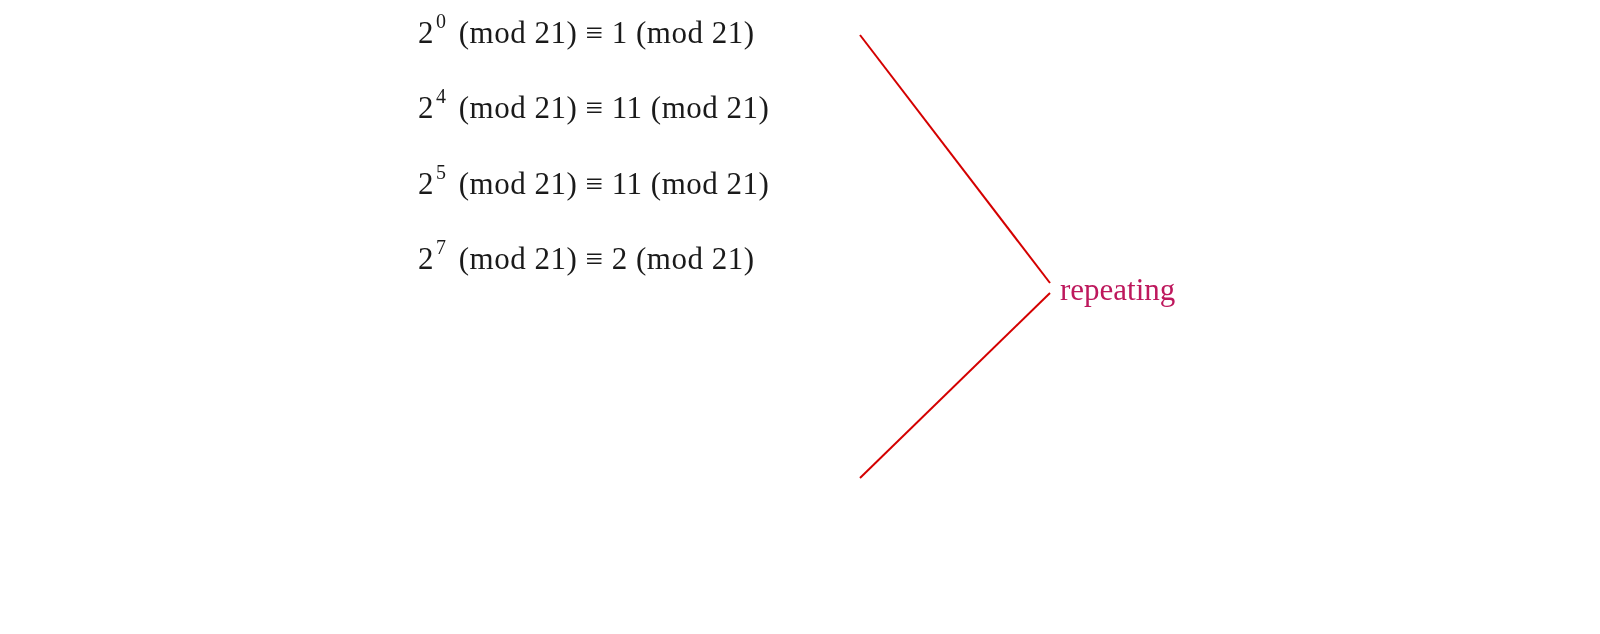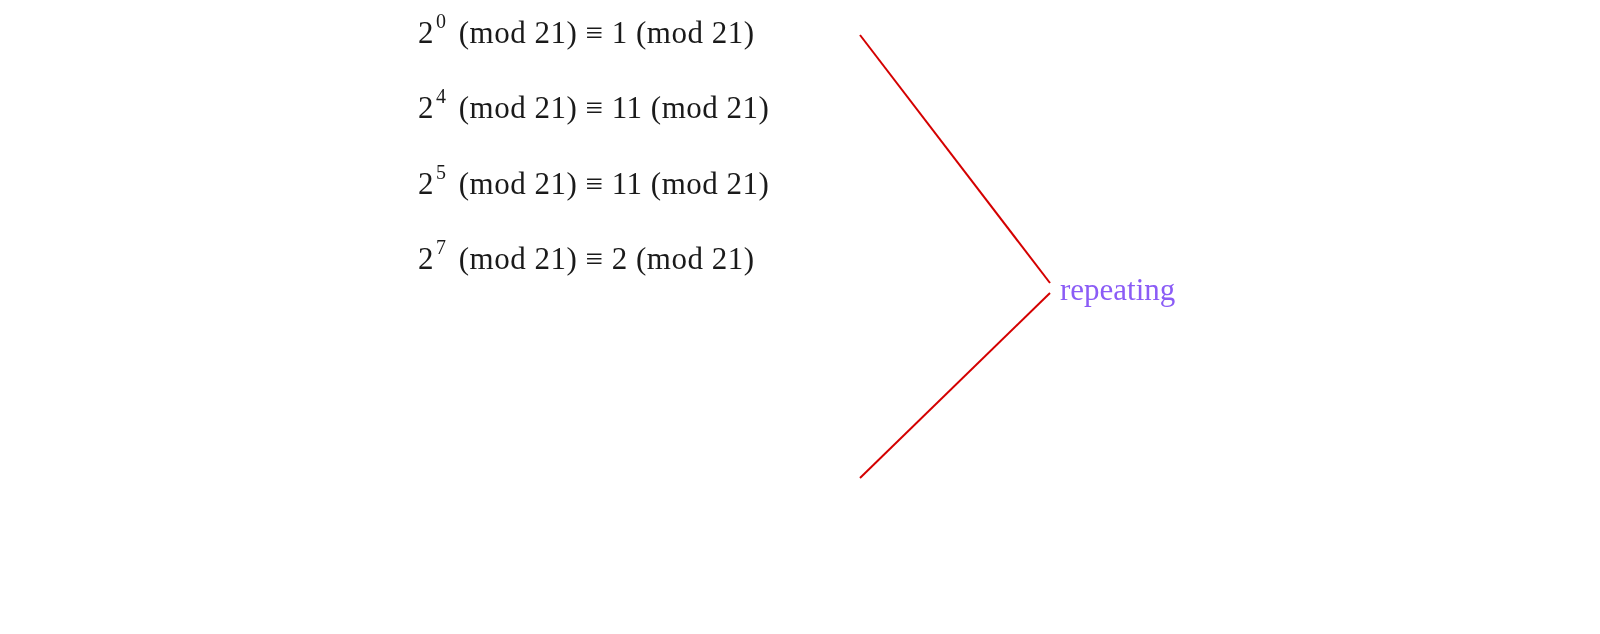--- a/index.html
+++ b/index.html
@@ -39,21 +39,21 @@
       font-size: 20px;
       vertical-align: super;
       position: relative;
       top: -4px;
       margin-left: 2px;
       margin-right: 4px;
     }
     .annotation {
       position: absolute;
       font-size: 31px;
-      color: #8b5cf6;
+      color: #be185d;
       left: 1060px;
       top: 272px;
       font-family: Georgia, 'Times New Roman', serif;
     }
     svg.lines {
       position: absolute;
       left: 0;
       top: 0;
       width: 1600px;
       height: 634px;

